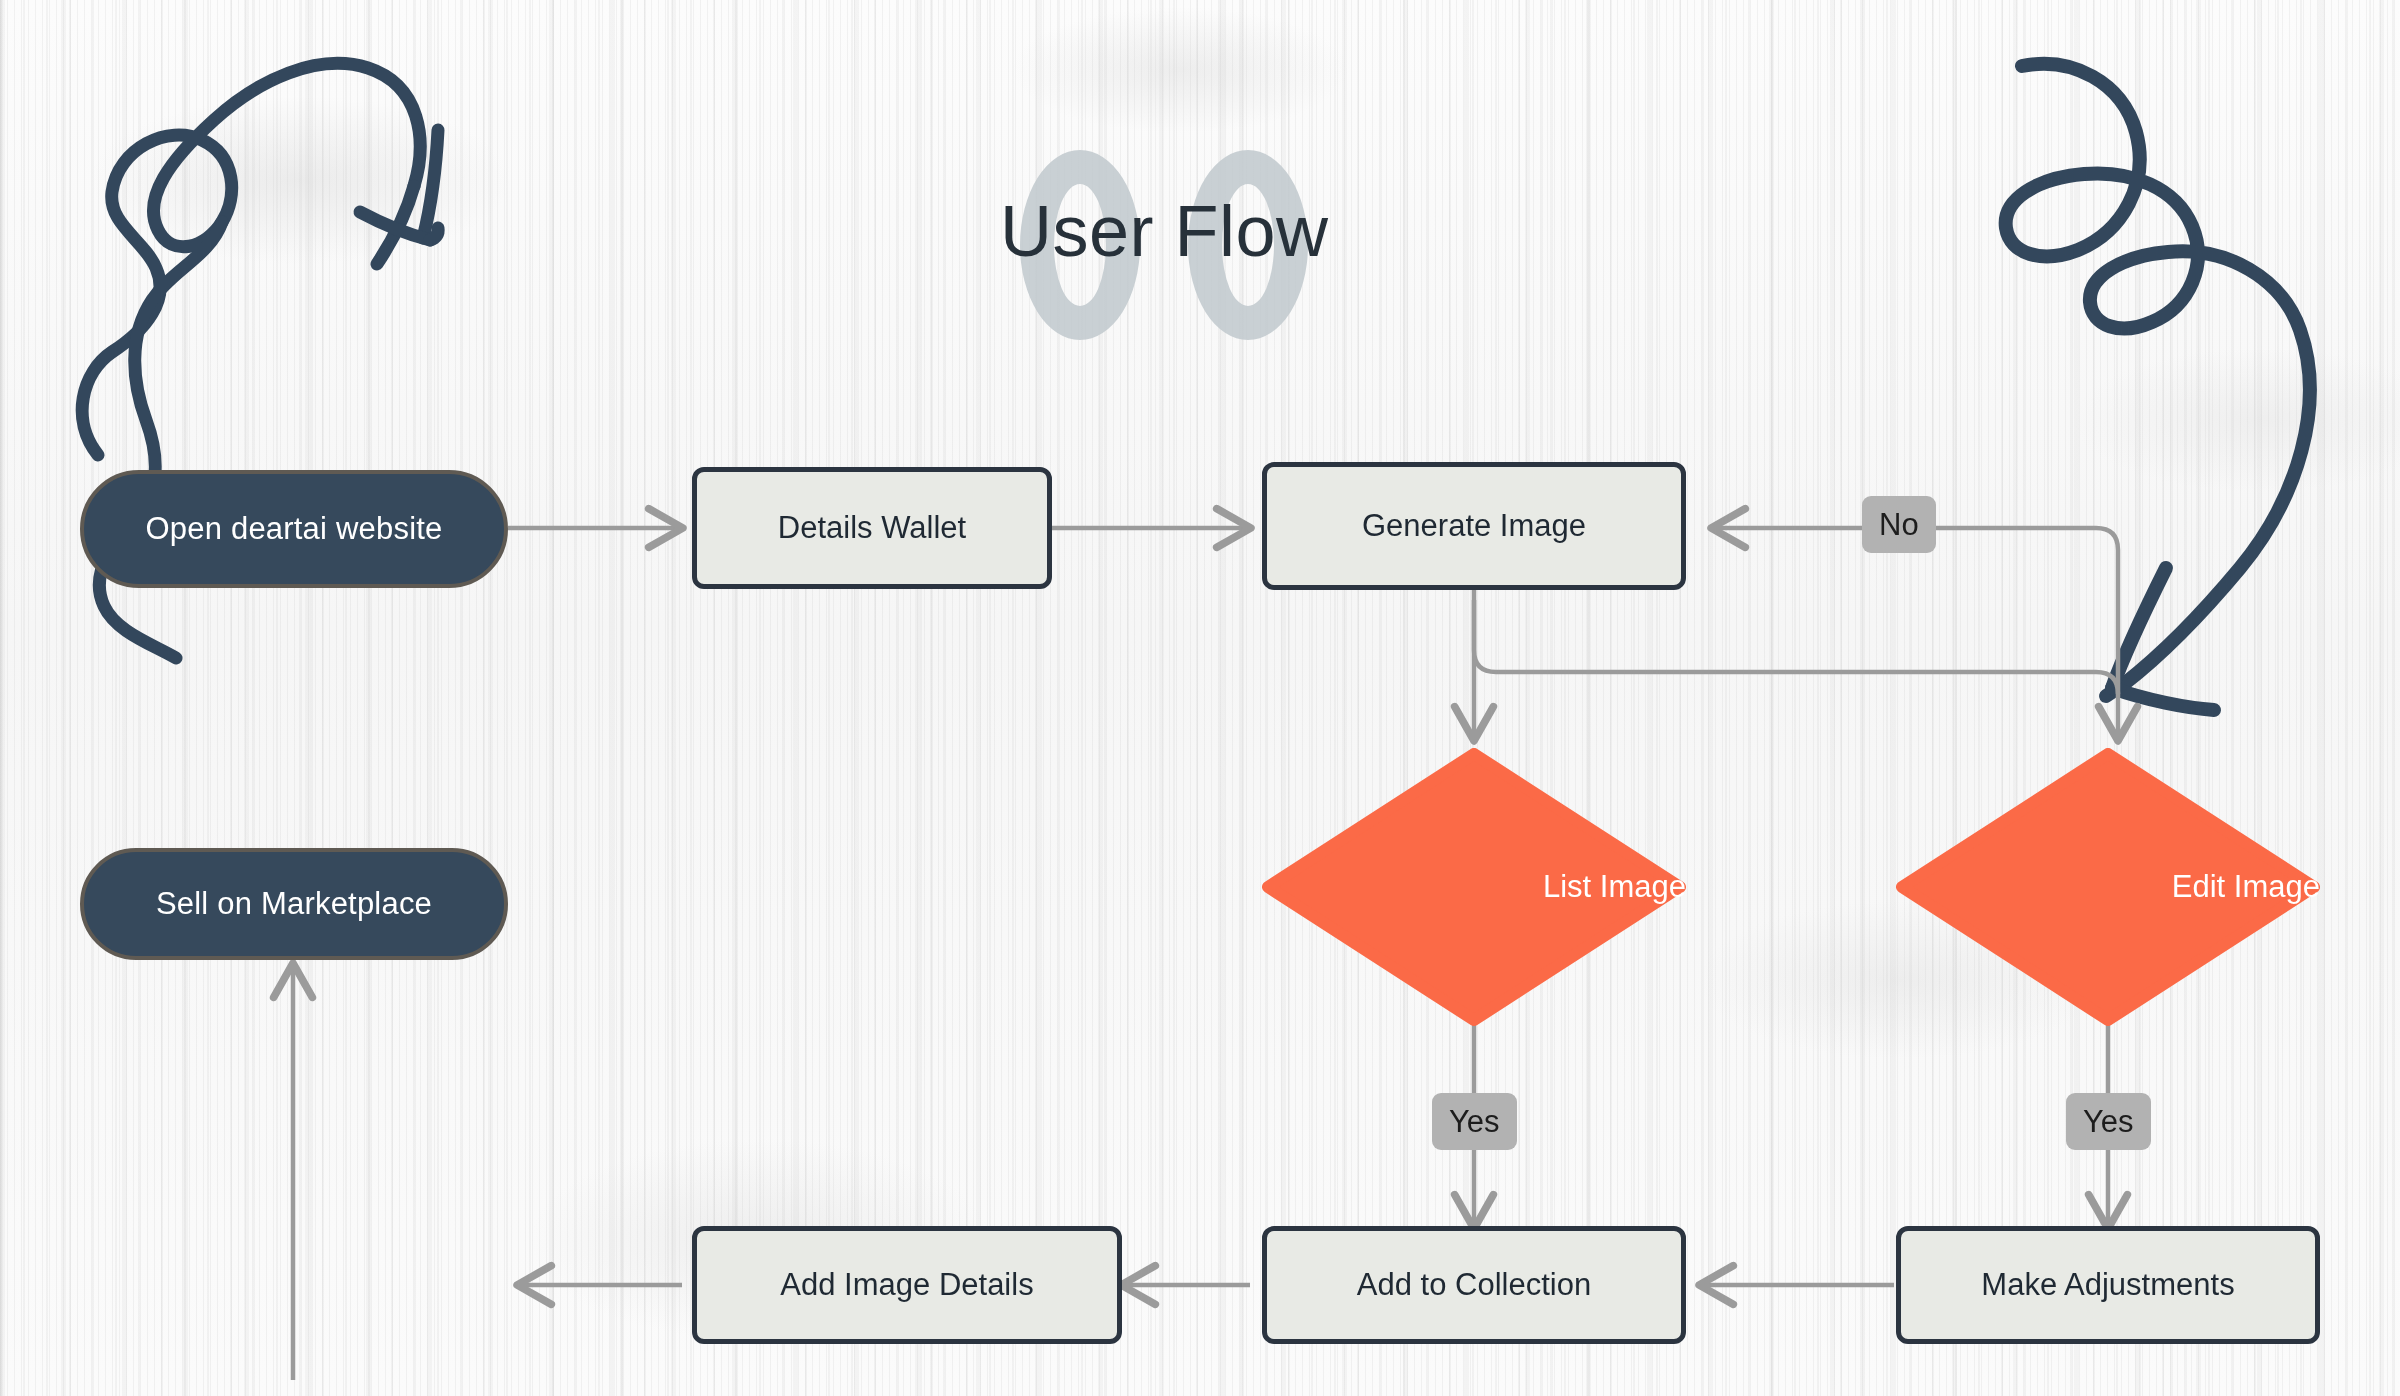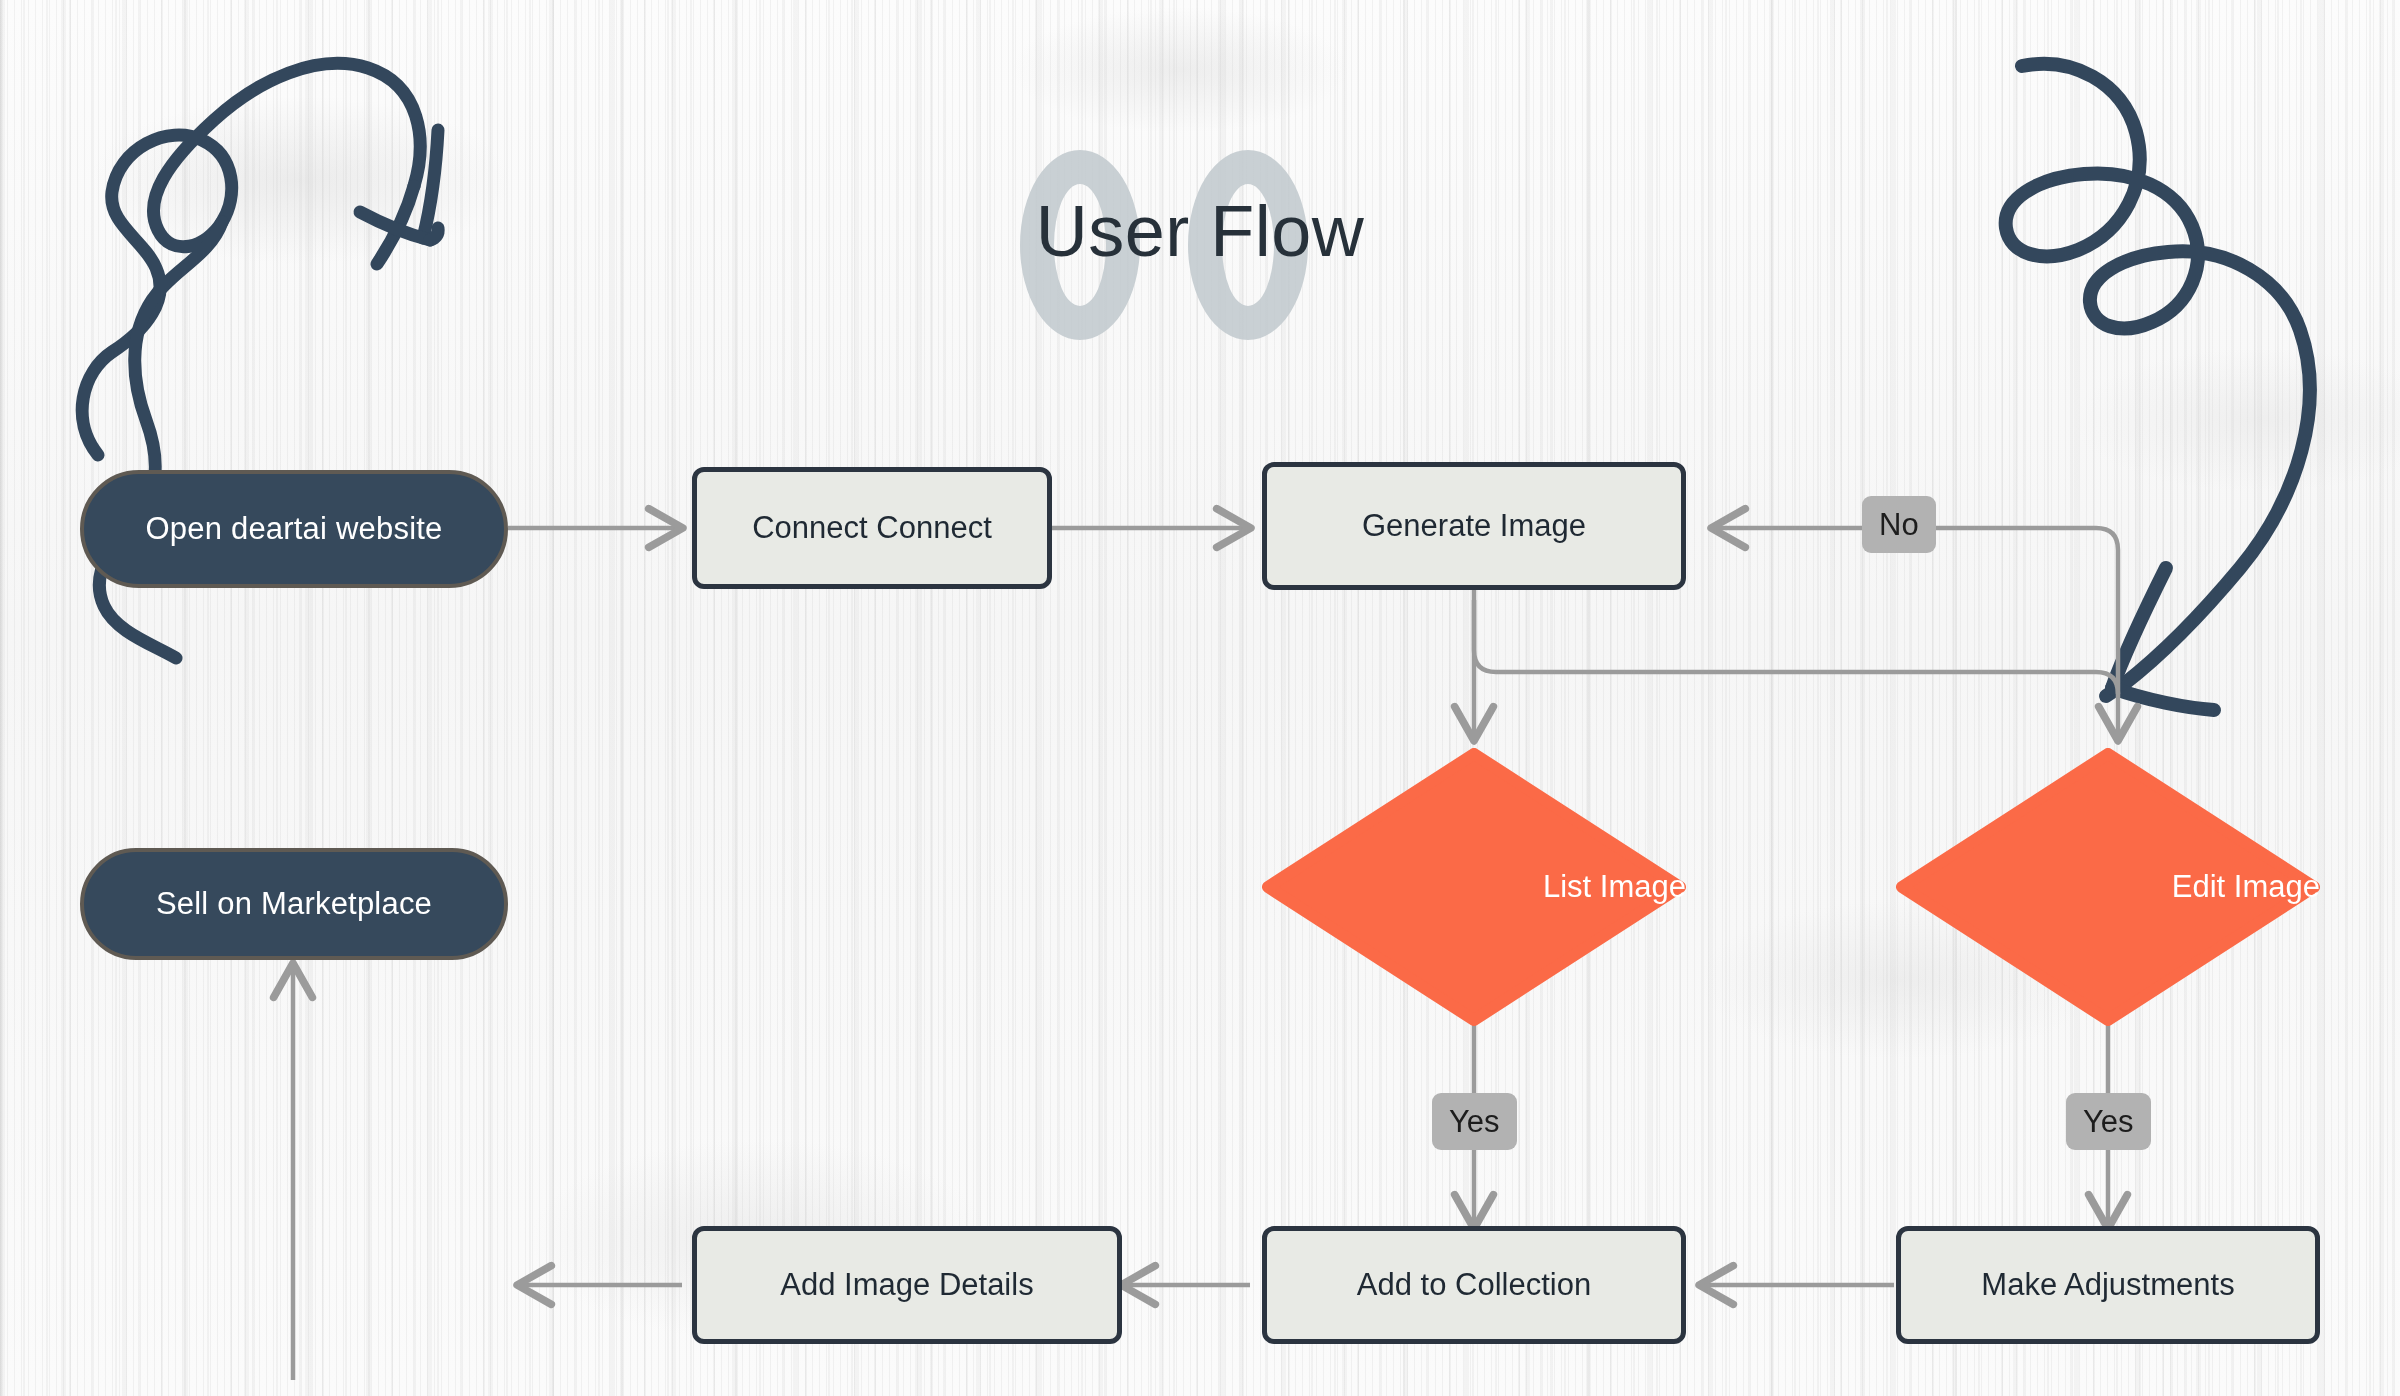--- a/index.html
+++ b/index.html
@@ -36,21 +36,21 @@
 
   
   .title-wrap{position:absolute;left:1020px;top:150px;width:360px;height:190px;}
   .deco-o{
     position:absolute;top:0;width:120px;height:190px;
     border:34px solid #c2cace;border-radius:50%;opacity:.88;box-sizing:border-box;
   }
   .deco-o.o1{left:0px;}
   .deco-o.o2{left:168px;}
   .title-text{
-    position:absolute;left:-20px;top:40px;width:400px;text-align:center;
+    position:absolute;left:-20px;top:40px;width:400px;
     font-size:72px;font-weight:400;color:#27313a;letter-spacing:.5px;
     font-family:"Liberation Sans","DejaVu Sans",sans-serif;white-space:nowrap;
   }
 
   
   .node{position:absolute;box-sizing:border-box;display:flex;align-items:center;justify-content:center;text-align:center;}
 
   .node.terminal{
     background:#36495c;border:4px solid #5f5a53;border-radius:200px;
     color:#ffffff;font-size:31px;font-weight:500;letter-spacing:.2px;text-align:right;
@@ -172,21 +172,21 @@
 
       <line x1="293" y1="1380" x2="293" y2="964" marker-end="url(#ah)"></line>
     </g>
   </svg>
 
   <div class="node terminal" style="left:80px;top:470px;width:428px;height:118px;">
     <span>Open deartai website</span>
   </div>
 
   <div class="node process" style="left:692px;top:467px;width:360px;height:122px;">
-    <span>Connect Connect</span>
+    <span>Details Wallet</span>
   </div>
 
   <div class="node process" style="left:1262px;top:462px;width:424px;height:128px;">
     <span>Generate Image</span>
   </div>
 
   <div class="node decision" style="left:1262px;top:748px;width:424px;height:278px;">
     <svg class="diamond-svg" viewBox="0 0 424 278" preserveAspectRatio="none">
       <path d="M 212 6 L 418 139 L 212 272 L 6 139 Z" fill="#fb6a47" stroke="#fb6a47" stroke-width="12" stroke-linejoin="round"></path>
     </svg>

